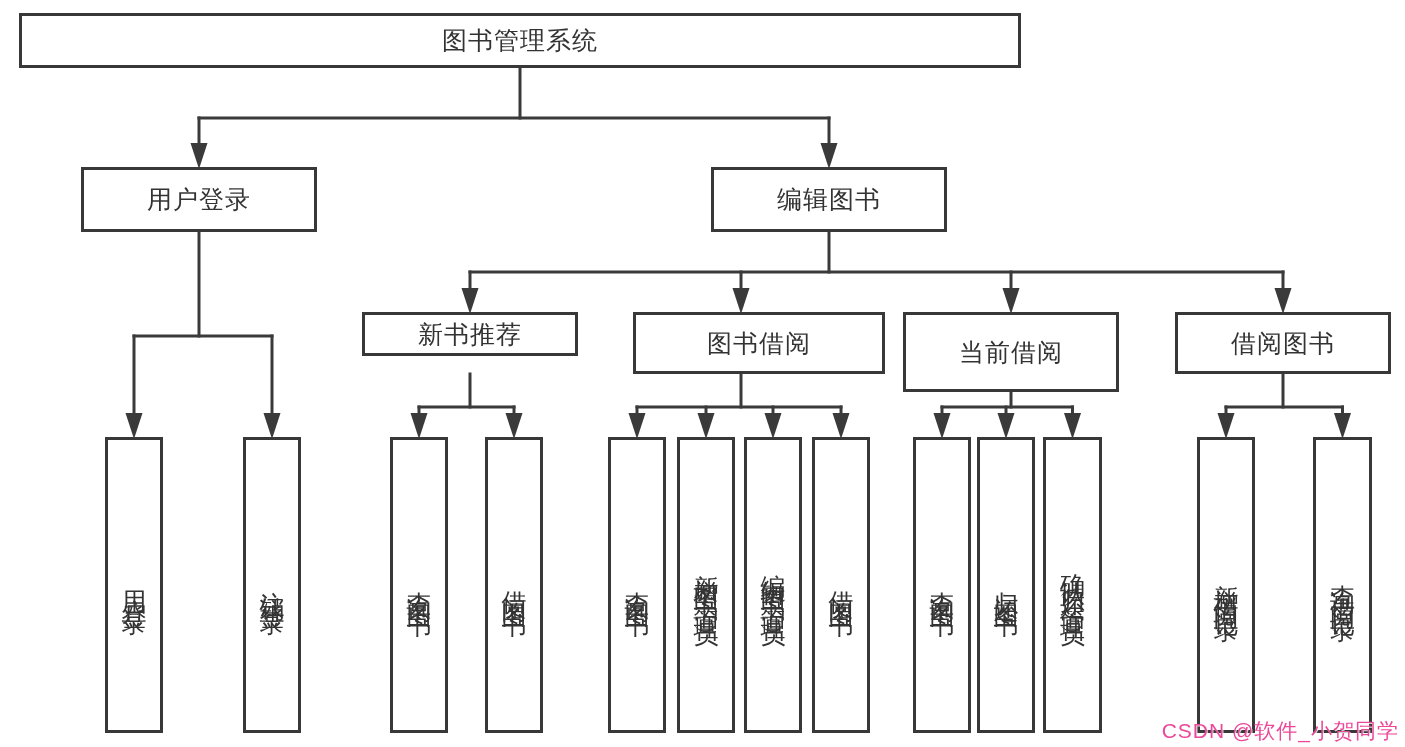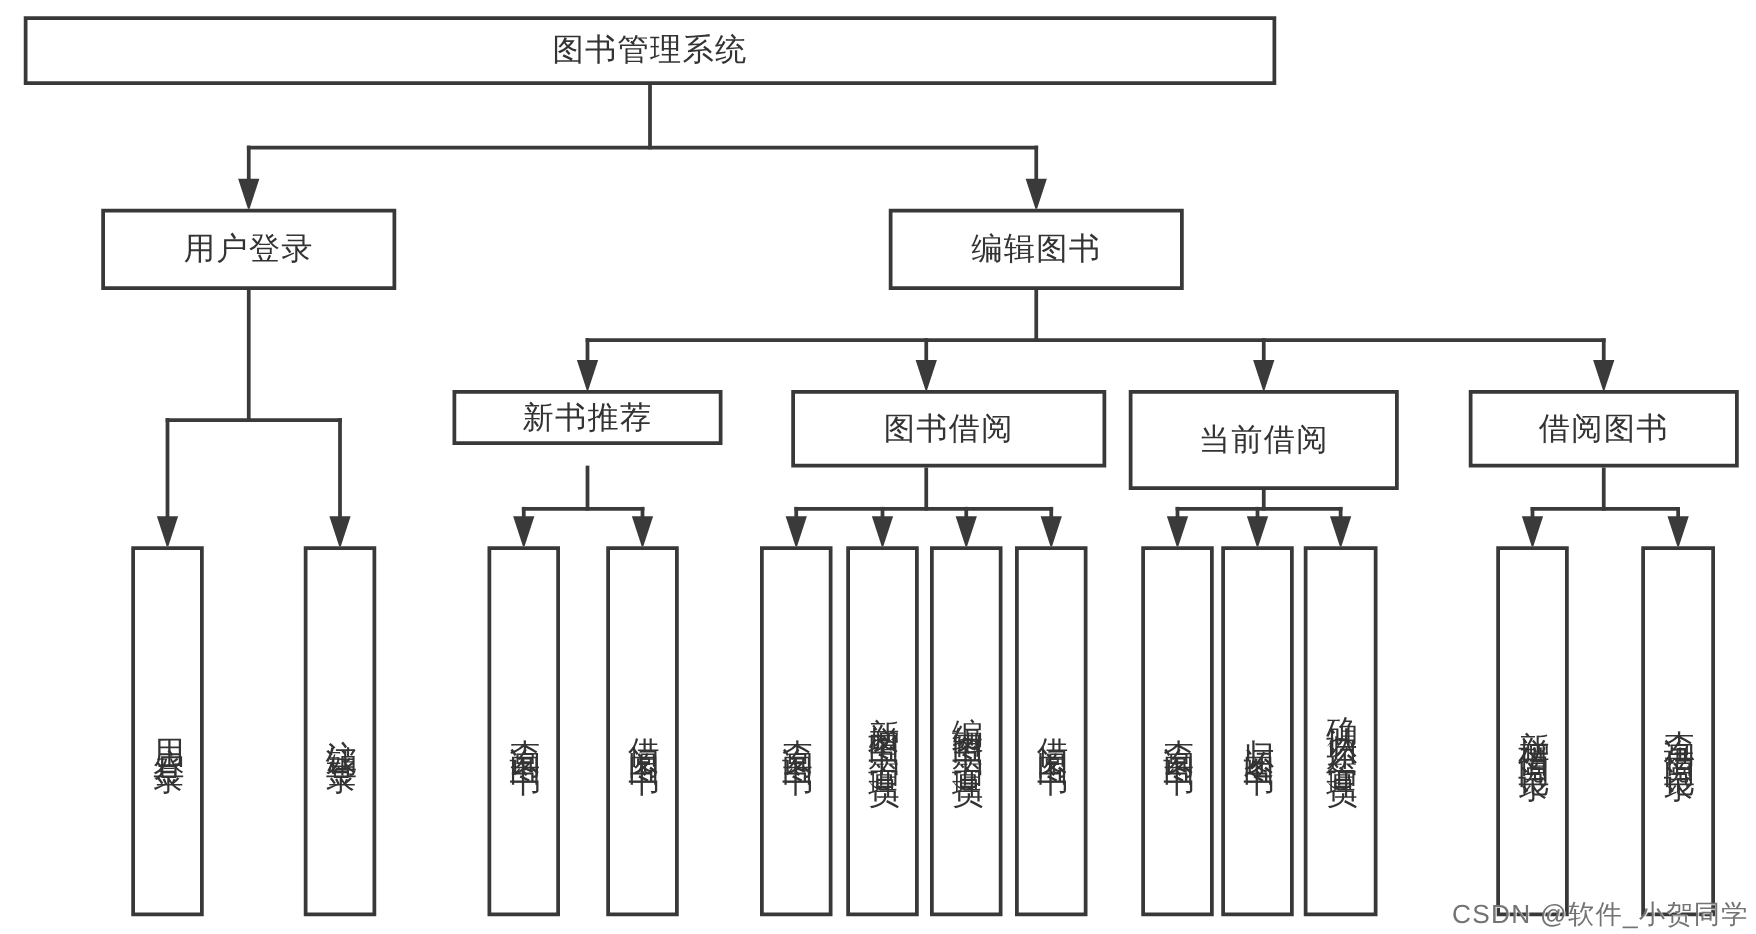--- a/index.html
+++ b/index.html
@@ -165,14 +165,14 @@
       <div class="node vertical" style="left: 1043px; top: 437px; width: 59px; height: 296px;">
         <span>确认归还（管理员）</span>
       </div>
       <div class="node vertical" style="left: 1197px; top: 437px; width: 58px; height: 296px;">
         <span>新增借阅记录</span>
       </div>
       <div class="node vertical" style="left: 1313px; top: 437px; width: 59px; height: 296px;">
         <span>查询借阅记录</span>
       </div>
     </div>
-  <div id="watermark" style="color: #737373;">CSDN @软件_小贺同学</div>
+  <div id="watermark" style="color: #ec4899;">CSDN @软件_小贺同学</div>
 </div>
 
 </body></html>

